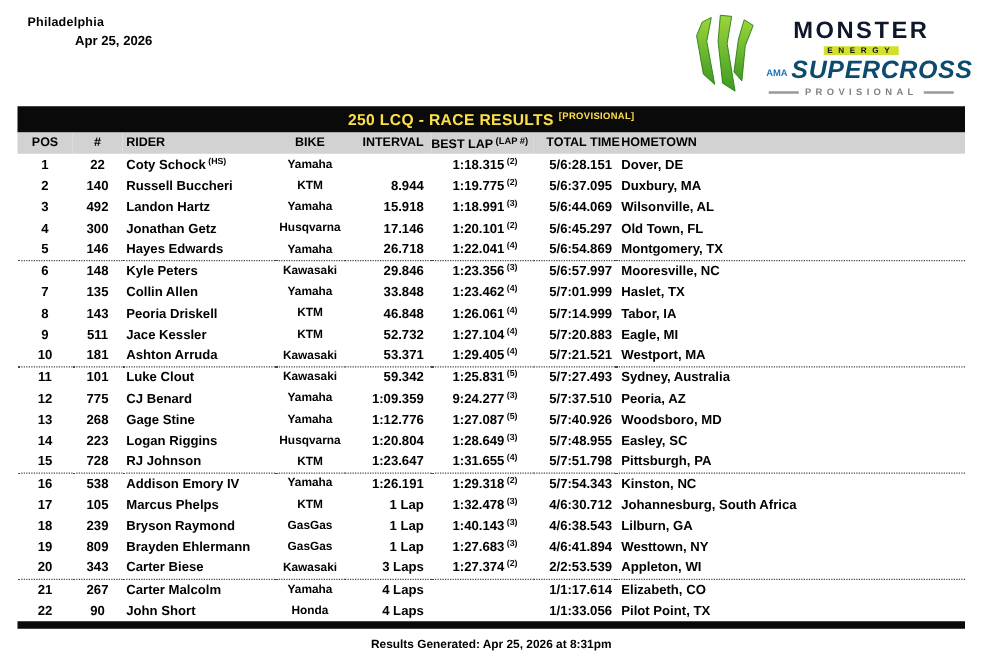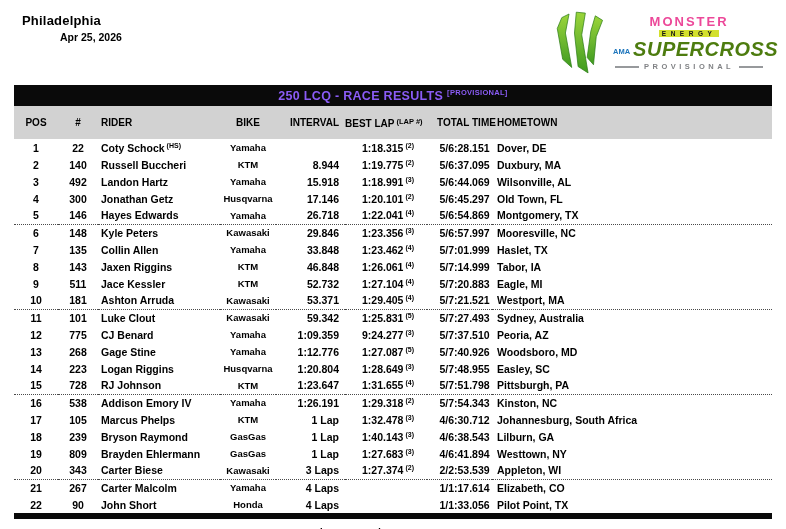--- a/index.html
+++ b/index.html
@@ -7,47 +7,47 @@
   body {
     width:786px; height:529px;
     position:relative;
     font-family:"Liberation Sans", sans-serif;
     color:#000;
     overflow:hidden;
   }
 
   
   .event-block { position:absolute; left:22px; top:13px; }
-  .event-location { font-size:13px; font-weight:900; letter-spacing:0.2px; }
+  .event-location { font-size:10px; font-weight:900; letter-spacing:0.2px; }
   .event-date { font-size:10.5px; font-weight:700; margin-top:3px;margin-left:38px; }
 
   
   .logo { position:absolute; top:8px; right:14px; width:222px; height:74px; display:flex; align-items:flex-start; }
   .claw { flex:0 0 58px; margin-top:2px; }
   .logo-text { flex:1; display:flex; flex-direction:column; align-items:center; margin-left:-8px; padding-top:6px; }
-  .monster-word { font-size:13px; font-weight:900; letter-spacing:2px; color:#ec4899; }
+  .monster-word { font-size:19px; font-weight:900; letter-spacing:2px; color:#0f172a; }
   .energy-word { font-size:6.5px; font-weight:900; letter-spacing:4.5px; color:#141414; background:#d3e02c; padding:0 3px; margin-top:1px; }
   .sx-row { display:flex; align-items:flex-end; gap:3px; margin-top:2px;margin-left:13px; }
   .ama-word { font-size:7.5px; font-weight:900; color:#1c75bc; padding-bottom:3px; }
-  .supercross-word { font-size:20px; font-weight:900; font-style:italic; color:#4d7c0f; letter-spacing:0.5px; line-height:1; }
+  .supercross-word { font-size:20px; font-weight:900; font-style:italic; color:#0c4a6e; letter-spacing:0.5px; line-height:1; }
   .champ-row { display:flex; align-items:center; gap:5px; margin-top:3px; }
   .champ-dash { width:24px; height:2px; background:#97999c; }
   .champ-word { font-size:7.5px; font-weight:700; letter-spacing:3.5px; color:#808285; }
 
   
   .results { position:absolute; left:14px; top:85px; width:758px; }
   .title-bar {
-    background:#0a0a0a; color:#8b5cf6; height:21px;
+    background:#0a0a0a; color:#fde047; height:21px;
     display:flex; align-items:center; justify-content:center;
     font-size:12.5px; font-weight:900; letter-spacing:0.3px;
   }
   .title-sup { font-size:7.5px; vertical-align:super; margin-left:4px; transform:translateY(-3px); }
 
   table { width:758px; border-collapse:collapse; table-layout:fixed; }
-  thead tr { background:#d2d2d2; height:33px; }
+  thead tr { background:#d2d2d2; height:17px; }
   th { font-size:10px; font-weight:900; white-space:nowrap; overflow:visible; }
   td { font-size:10.5px; font-weight:700; height:17px; white-space:nowrap; overflow:visible; }
   .c-pos      { width:44px;  text-align:center; }
   .c-num      { width:40px;  text-align:center; }
   .c-rider    { width:122px; text-align:left; padding-left:3px; }
   .c-bike     { width:56px;  text-align:center; font-size:9.5px; }
   th.c-bike   { font-size:10px; }
   .c-interval { width:69px;  text-align:right; padding-right:6px; }
   .c-best     { width:82px;  text-align:right; padding-right:13px;margin-top:31px; }
   .c-total    { width:65px;  text-align:center; padding-left:10px; }
@@ -191,21 +191,21 @@
           <td class="c-rider"><span>Collin Allen</span></td>
           <td class="c-bike">Yamaha</td>
           <td class="c-interval">33.848</td>
           <td class="c-best"><span>1:23.462</span><sup class="small">(4)</sup></td>
           <td class="c-total">5/7:01.999</td>
           <td class="c-home">Haslet, TX</td>
         </tr>
         <tr>
           <td class="c-pos">8</td>
           <td class="c-num">143</td>
-          <td class="c-rider"><span>Jaxen Riggins</span></td>
+          <td class="c-rider"><span>Peoria Driskell</span></td>
           <td class="c-bike">KTM</td>
           <td class="c-interval">46.848</td>
           <td class="c-best"><span>1:26.061</span><sup class="small">(4)</sup></td>
           <td class="c-total">5/7:14.999</td>
           <td class="c-home">Tabor, IA</td>
         </tr>
         <tr>
           <td class="c-pos">9</td>
           <td class="c-num">511</td>
           <td class="c-rider"><span>Jace Kessler</span></td>

